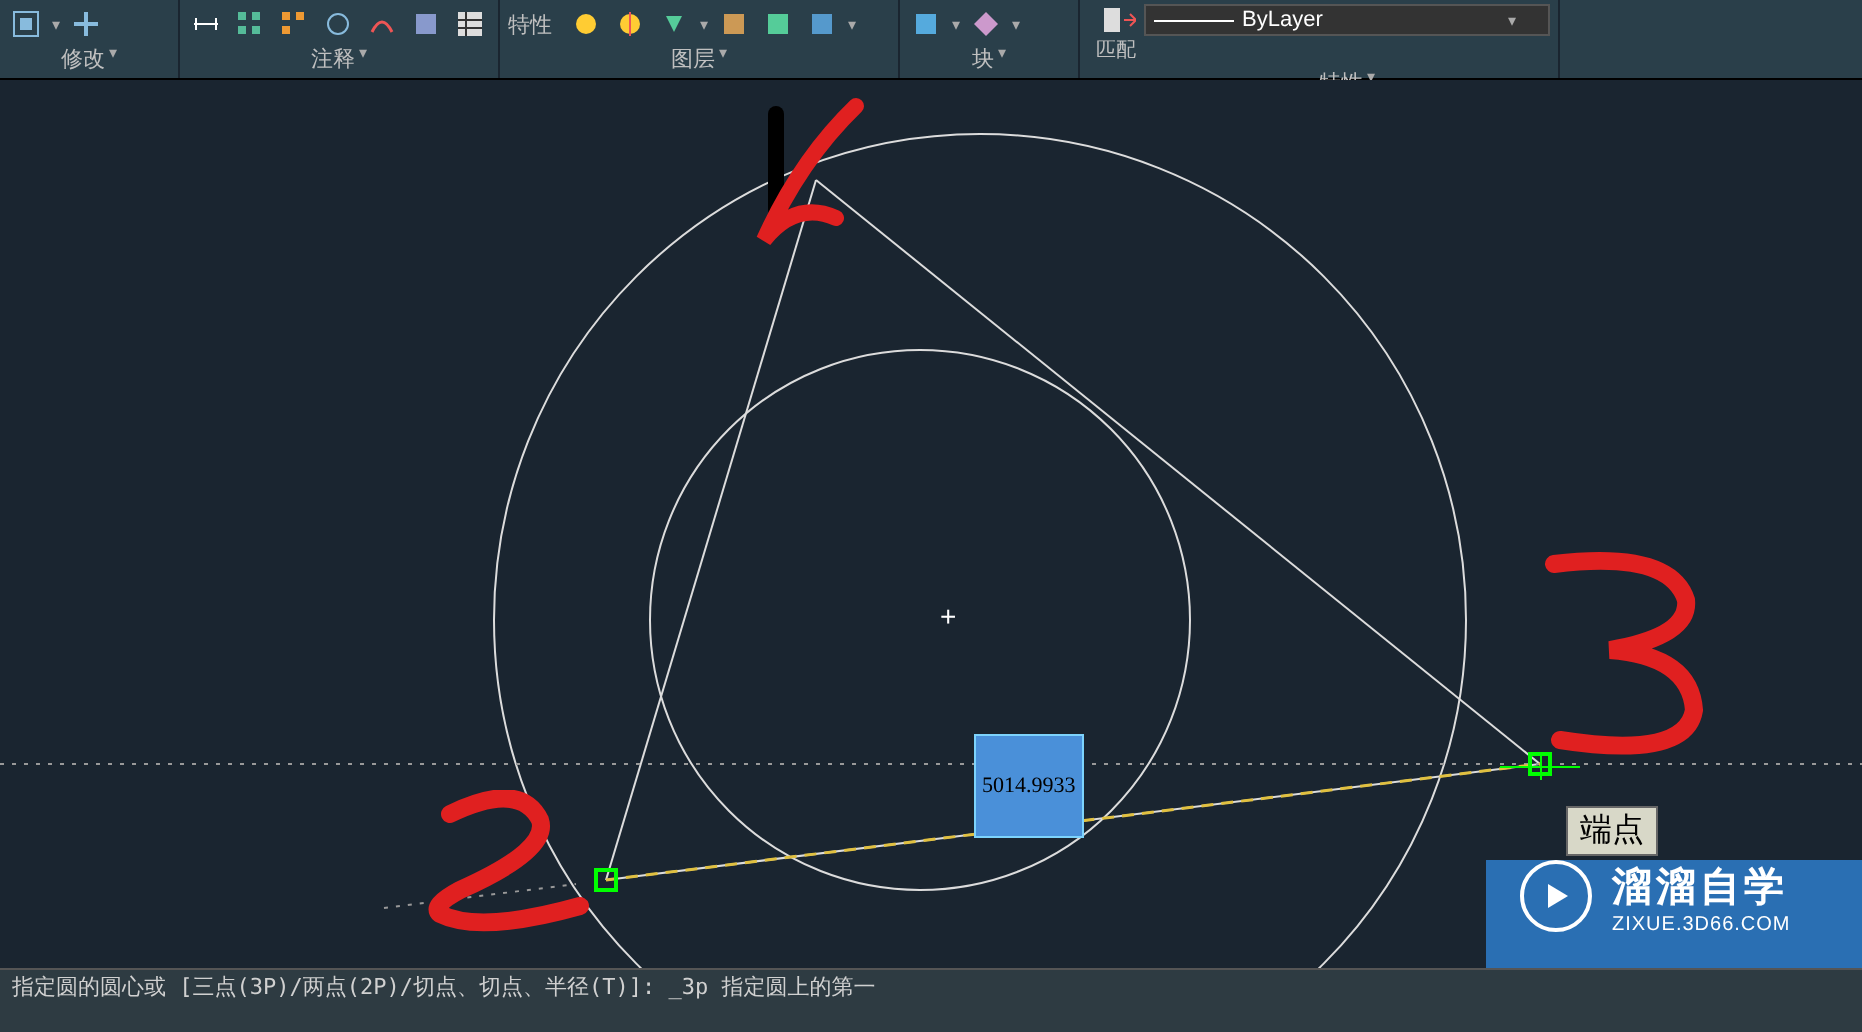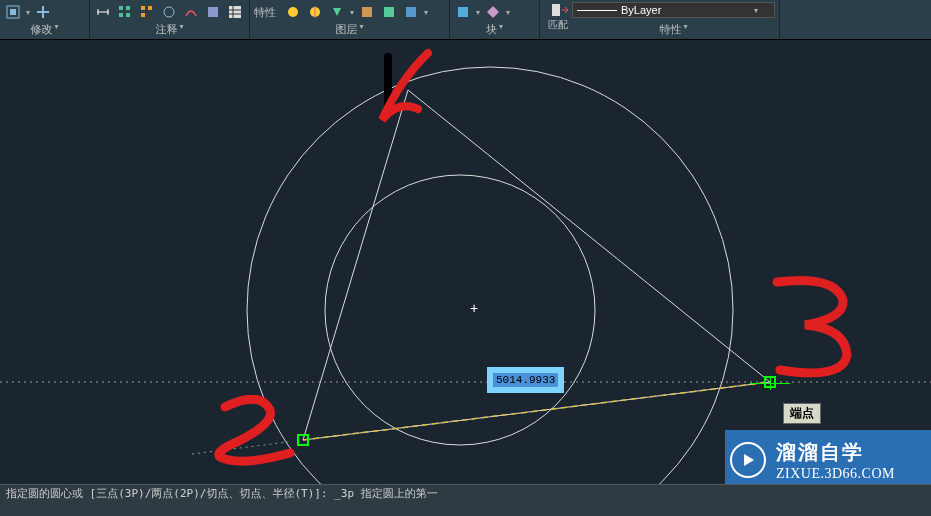--- a/index.html
+++ b/index.html
@@ -86,33 +86,32 @@
     .crosshair {
       position: absolute;
       color: #fff;
       font-size: 14px;
       pointer-events: none;
     }
     .dynamic-input {
       position: absolute;
       background: #4a90d9;
       color: #000;
-      border: 6px solid #7dd3fc;
+      border: 1px solid #7dd3fc;
       font-size: 11px;
-      padding: 1px 3px;
-      font-family: Liberation Mono, monospace;
+      padding: 19px 3px;
+      font-family: Liberation Serif, serif;
     }
     .osnap-tooltip {
       position: absolute;
       background: #d8d8c8;
       color: #000;
       border: 1px solid #666;
-      font-size: 12px;
+      font-size: 16px;
       padding: 1px 6px;
-      font-weight: bold;
     }
     .osnap-marker {
       position: absolute;
       width: 12px;
       height: 12px;
       border: 2px solid #0f0;
       transform: translate(-50%,-50%);
     }
     .track-cross {
       position: absolute;
@@ -132,40 +131,40 @@
       position: absolute;
       font-weight: bold;
       color: #e02020;
       pointer-events: none;
     }
 
     .watermark {
       position: absolute;
       right: 0;
       top: 390px;
-      width: 206px;
+      width: 188px;
       height: 60px;
       background: #2a6fb3;
       display: flex;
-      align-items: center;
-      padding: 0 5px;
+      align-items: flex-start;
+      padding: 0 17px;
       color: #fff;
     }
     .wm-play {
       width: 36px;
       height: 36px;
       border: 2px solid #fff;
       border-radius: 50%;
       display: flex;
       align-items: center;
       justify-content: center;
       margin-right: 10px;
     }
     .wm-text .wm-title { font-size: 20px; font-weight: bold; letter-spacing: 2px; }
-    .wm-text .wm-url { font-size: 14px; letter-spacing: 0.5px; font-family: Liberation Serif, serif; }
+    .wm-text .wm-url { font-size: 10px; letter-spacing: 0.5px; }
 
     .command-line {
       height: 48px;
       background: #2e3b42;
       border-top: 1px solid #555;
       padding: 2px 6px;
       font-size: 11px;
       color: #d0d0d0;
       line-height: 14px;
       font-family: "Microsoft YaHei", monospace;
@@ -315,21 +314,21 @@
   <div class="ribbon-panel" style="width:240px;flex-direction:row;align-items:flex-start">
     <div style="display:flex;flex-direction:column;align-items:flex-end;padding:0 4px">
       <span class="ribbon-icon" style="height:16px">
           <svg width="20" height="16">
             <rect x="2" y="2" width="8" height="12" fill="#ddd"></rect>
             <path d="M12 8 L18 8 M15 5 L18 8 L15 11" stroke="#e55" fill="none"></path>
           </svg>
         </span>
       <span style="font-size:10px;color:#c0c0c0">匹配</span>
     </div>
-    <div style="display:flex;flex-direction:column;flex:1;gap:4px">
+    <div style="display:flex;flex-direction:column;flex:1;gap:16px">
       <div class="bylayer-combo">
         <span class="bylayer-line"></span>
         <span>ByLayer</span>
         <span class="dropdown-arrow" style="margin-left:auto">▾</span>
       </div>
       <div class="ribbon-label" style="justify-content:center">
           <span>特性</span>
           <span class="dropdown-arrow">▾</span>
         </div>
     </div>

